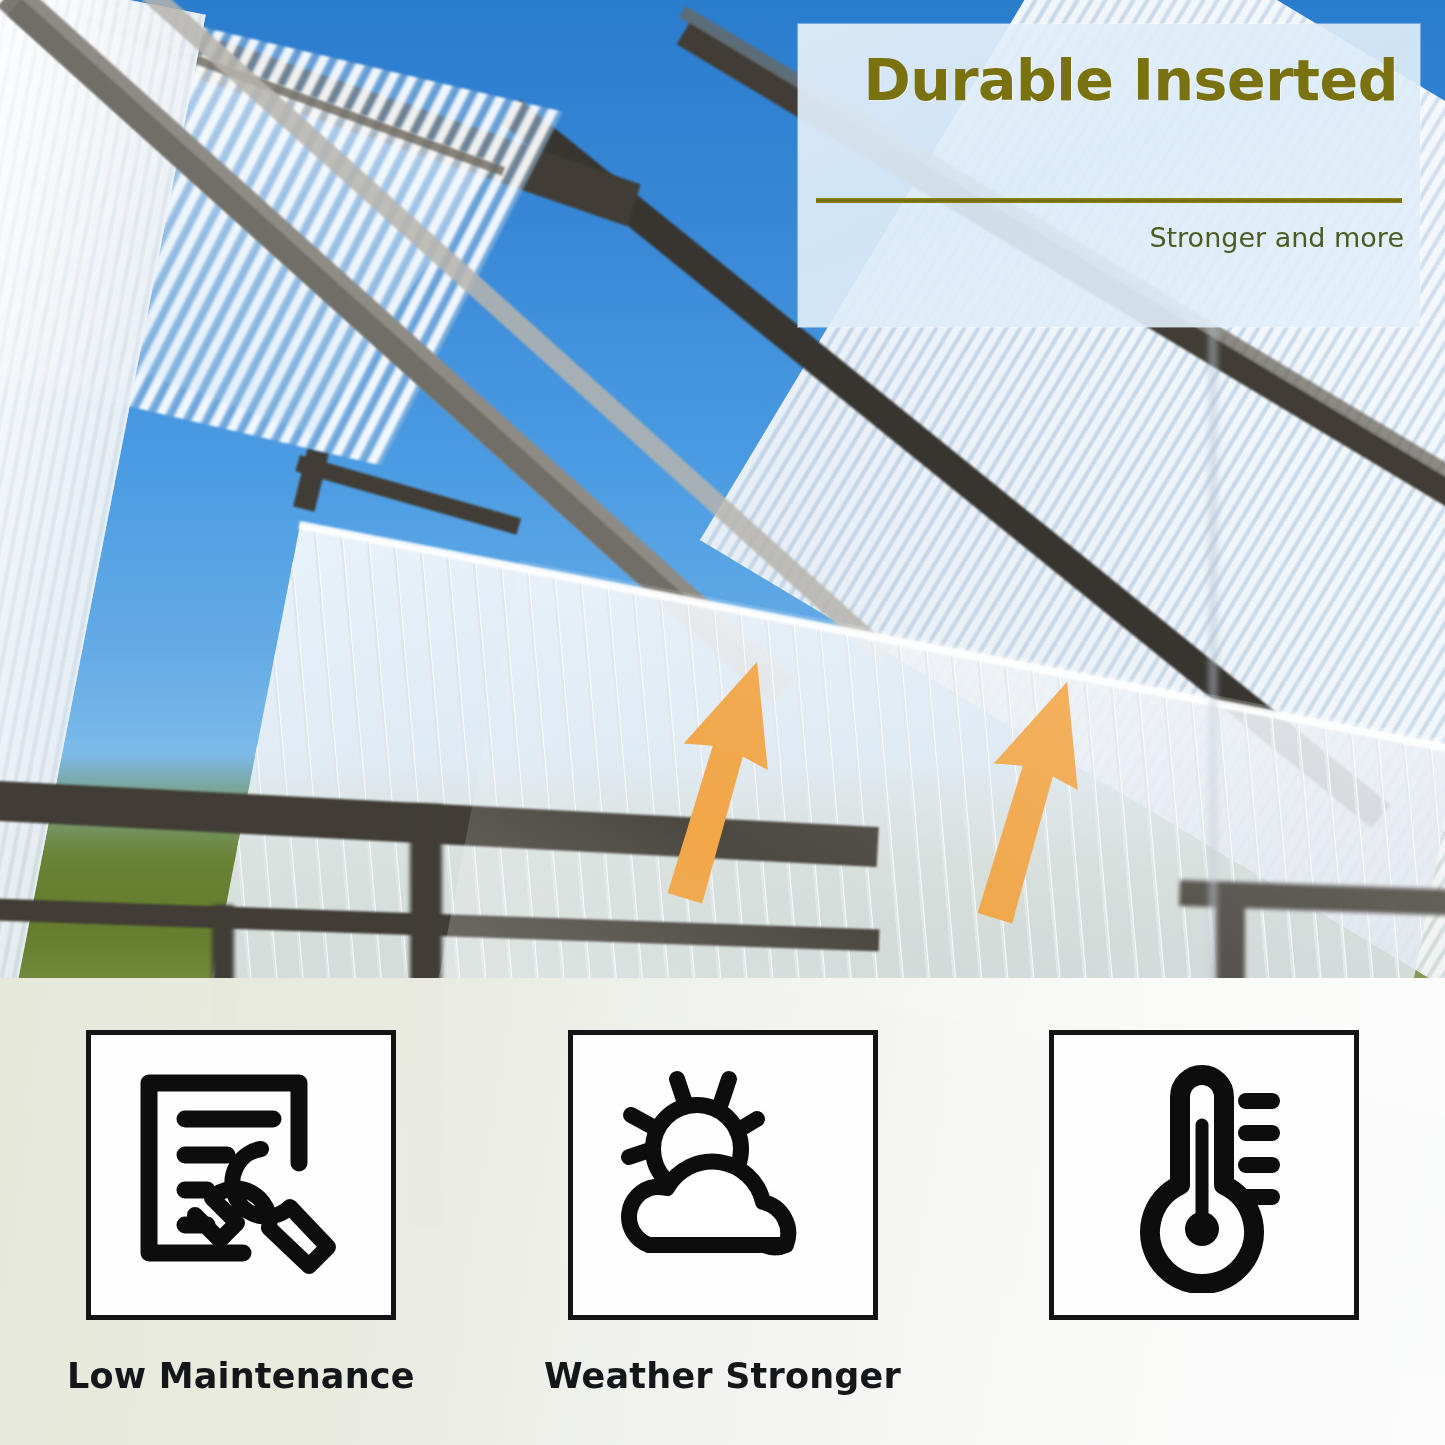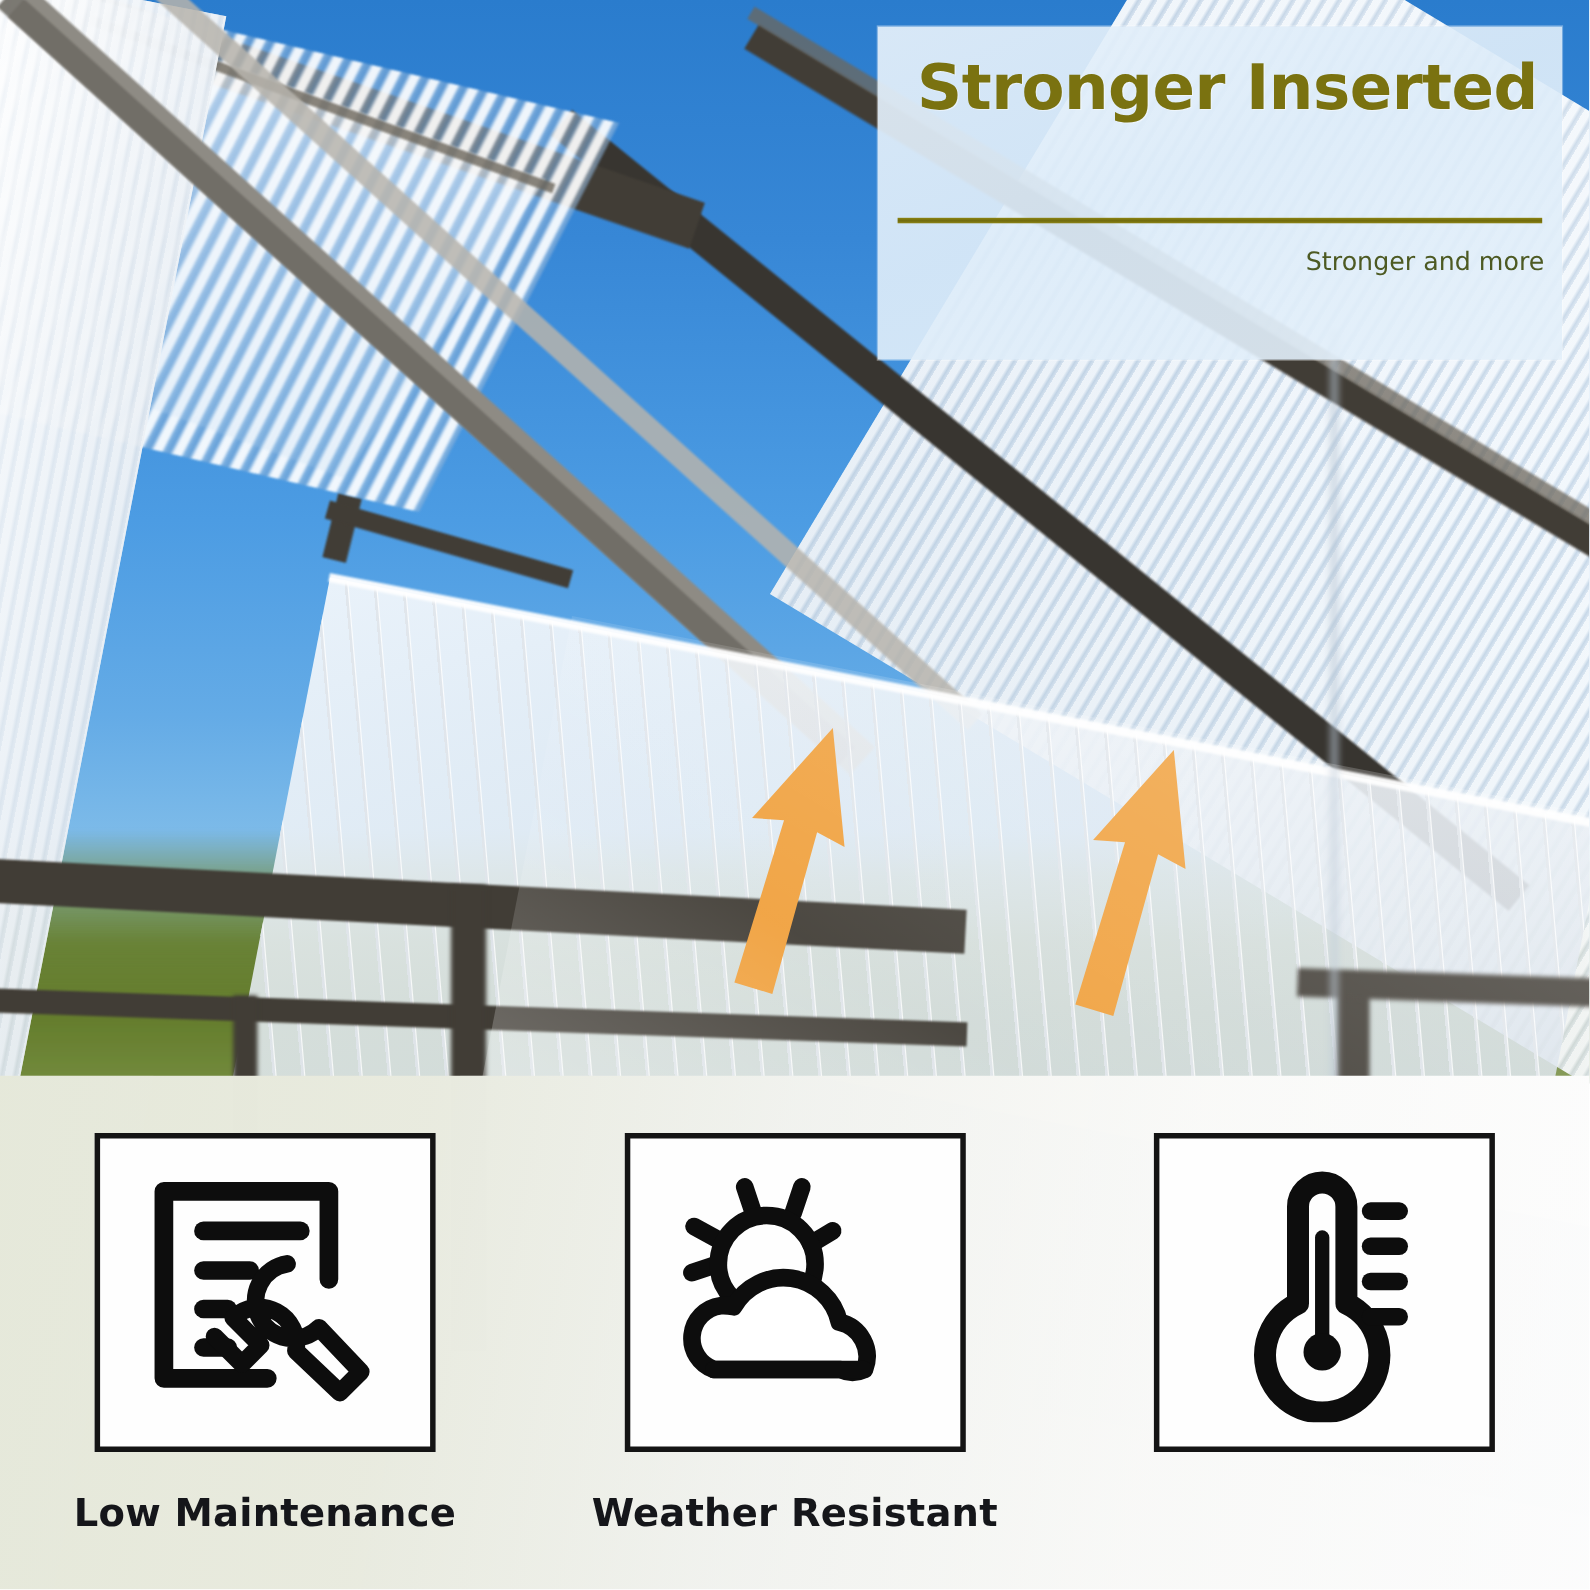--- a/index.html
+++ b/index.html
@@ -76,21 +76,21 @@
     text-shadow:1px 1px 0 rgba(255,255,255,.45);
   }
   #card .title .l2{display:block;}
   #card .rule{
     position:absolute;left:18px;top:174px;width:586px;height:5px;
     background:linear-gradient(180deg,#8d8412 0%,#6f6a0c 55%,#8f8619 100%);
   }
   #card .sub{
     position:absolute;left:14px;right:16px;top:190px;
     text-align:right;
-    font-size:23px;line-height:48px;
+    font-size:27px;line-height:48px;
     color:#4d5a23;
     font-weight:normal;
   }
   #card .sub span{display:block;}
 
   
   .arrow{position:absolute;}
   .arrow svg{display:block;overflow:visible;}
 
   
@@ -204,21 +204,21 @@
       </svg>
     </div>
 
     <div class="layer" style="left:520px;top:560px;width:1100px;height:520px;transform:rotate(11deg);transform-origin:0 0;
                 background:linear-gradient(200deg,rgba(255,255,255,.25),rgba(255,255,255,.06) 60%,rgba(255,255,255,.32));
                 pointer-events:none;"></div>
 
   </div>
 
   <div id="card">
-    <h1 class="title"><span>Stronger Inserted</span></h1>
+    <h1 class="title"><span>Durable Inserted</span></h1>
     <div class="rule"></div>
     <div class="sub">
       <span>Stronger and more</span>
     </div>
   </div>
 
   <div id="features">
 
     <div class="ghost" style="left:430px;top:-60px;width:1100px;height:560px;transform:rotate(11deg);transform-origin:0 0;
                 background:linear-gradient(160deg,rgba(226,233,240,.9),rgba(205,216,228,.55));"></div>
@@ -270,21 +270,21 @@
                        a30 30 0 0 1 6 -58
                        a40 40 0 0 1 12 1
                        a52 52 0 0 1 96 14
                        a32 32 0 0 1 23 43
                        a26 26 0 0 1 -22 0
                        Z" fill="#ffffff" stroke="#0d0d0d" stroke-width="16"></path>
               <path d="M44 188 H180" stroke-width="16"></path>
             </svg>
           </span>
         </div>
-        <div class="feat-label">Weather Resistant</div>
+        <div class="feat-label">Weather Stronger</div>
       </div>
 
       <div class="feature">
         <div class="icon-box">
           <span>
             <svg width="236" height="236" viewBox="0 0 236 236" fill="none" stroke="#0d0d0d" stroke-linecap="round" stroke-linejoin="round">
 
               <path d="M94 128 V40 a22 22 0 0 1 44 0 V128
                        a52 52 0 1 1 -44 0 Z" stroke-width="20" fill="none"></path>
 

